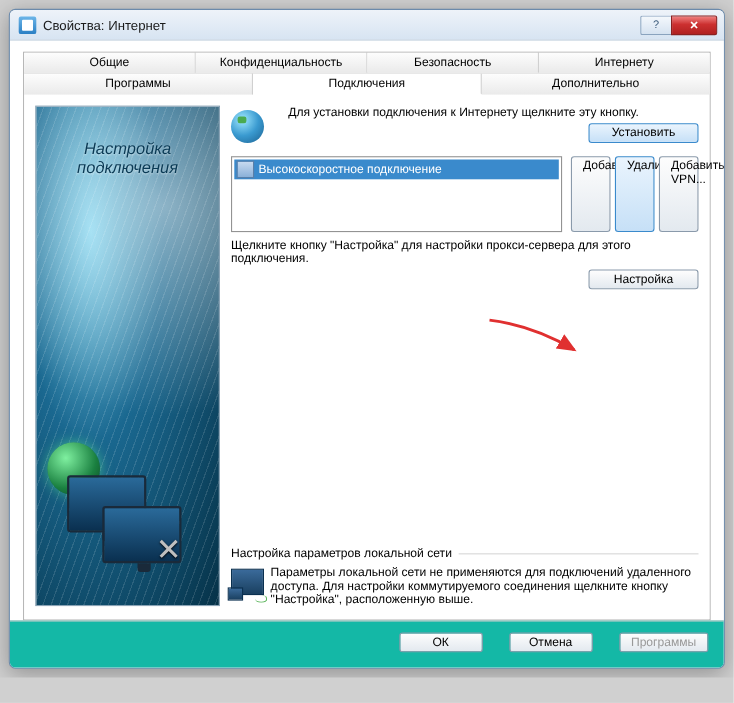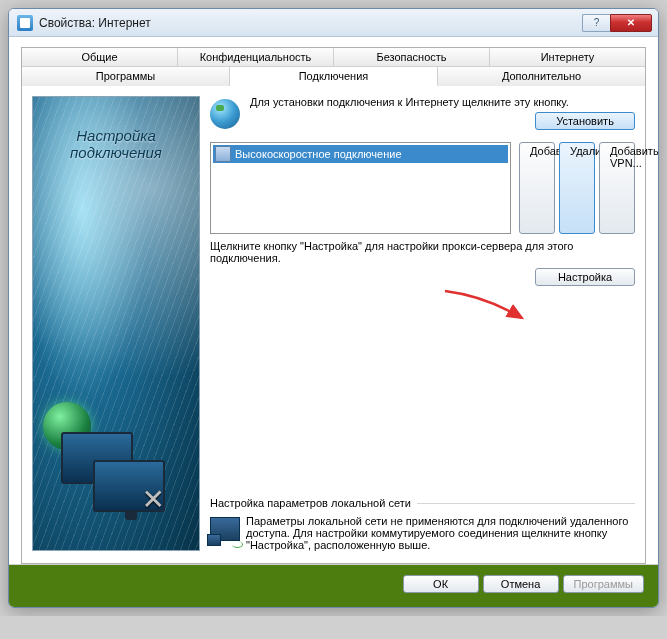--- a/index.html
+++ b/index.html
@@ -128,23 +128,23 @@
 .mon::after{content:"";position:absolute;left:30px;bottom:-10px;width:12px;height:8px;background:#1a2a3a;border-radius:0 0 3px 3px;}
 .mon1{left:0;top:0;} .mon2{left:32px;top:28px;}
 .tools{position:absolute;right:6px;bottom:6px;font-size:28px;color:#c0c0c0;text-shadow:0 1px 2px #000;}
 .right {
   flex:1;
   display:flex;
   flex-direction:column;
 }
 .section-top {
   display:flex;
-  gap:10px;
+  gap:22px;
   padding-bottom:6px;
-  align-items:center;
+  align-items:flex-end;
 }
 .globe-icon {
   width:30px; height:30px;
   border-radius:50%;
   background: radial-gradient(circle at 35% 30%, #a0e8ff, #3a9ad0 50%, #1a6090);
   flex-shrink:0;
   margin-top:2px;
   position:relative;
 }
 .globe-icon::after{
@@ -180,21 +180,21 @@
   left:0; right:0; top:50%;
   border-top:1px solid #d6d6d6;
   z-index:0;
 }
 .fieldset-label span {
   background:#fff; padding-right:6px; position:relative; z-index:1;
 }
 .listrow { display:flex; gap:8px; margin-top:6px; }
 .listbox {
   flex:1;
-  height:92px;
+  height:69px;
   border:1px solid #939393;
   background:#fff;
   padding:2px;
 }
 .list-item {
   display:flex; align-items:center; gap:4px;
   background:#3a8acc;
   color:#fff;
   padding:1px 2px;
   font-size:11px;
@@ -227,23 +227,23 @@
 .lan-icon::after{
   content:"";position:absolute;left:-4px;bottom:-6px;
   width:12px;height:10px;background:linear-gradient(#3a6a9a,#1a4060);
   border:1px solid #0a3050;
 }
 .lan-icon::before{
   content:"";position:absolute;right:-4px;bottom:-8px;
   width:10px;height:6px;border:1px solid #50b050;border-radius:50%;border-top:none;border-left:none;
 }
 .dialog-buttons{
-  display:flex; justify-content:flex-end; gap:4px;
+  display:flex; justify-content:flex-end; gap:24px;
   padding:10px 14px 14px;
-  background:#4d7c0f;
+  background:#14b8a6;
   border-top:1px solid #d0d0d0;
 }
 .dialog-buttons .btn{min-width:76px;}
 .spacer{height:40px;}
 </style>
 </head>
 <body>
 
 <div class="window">
 

